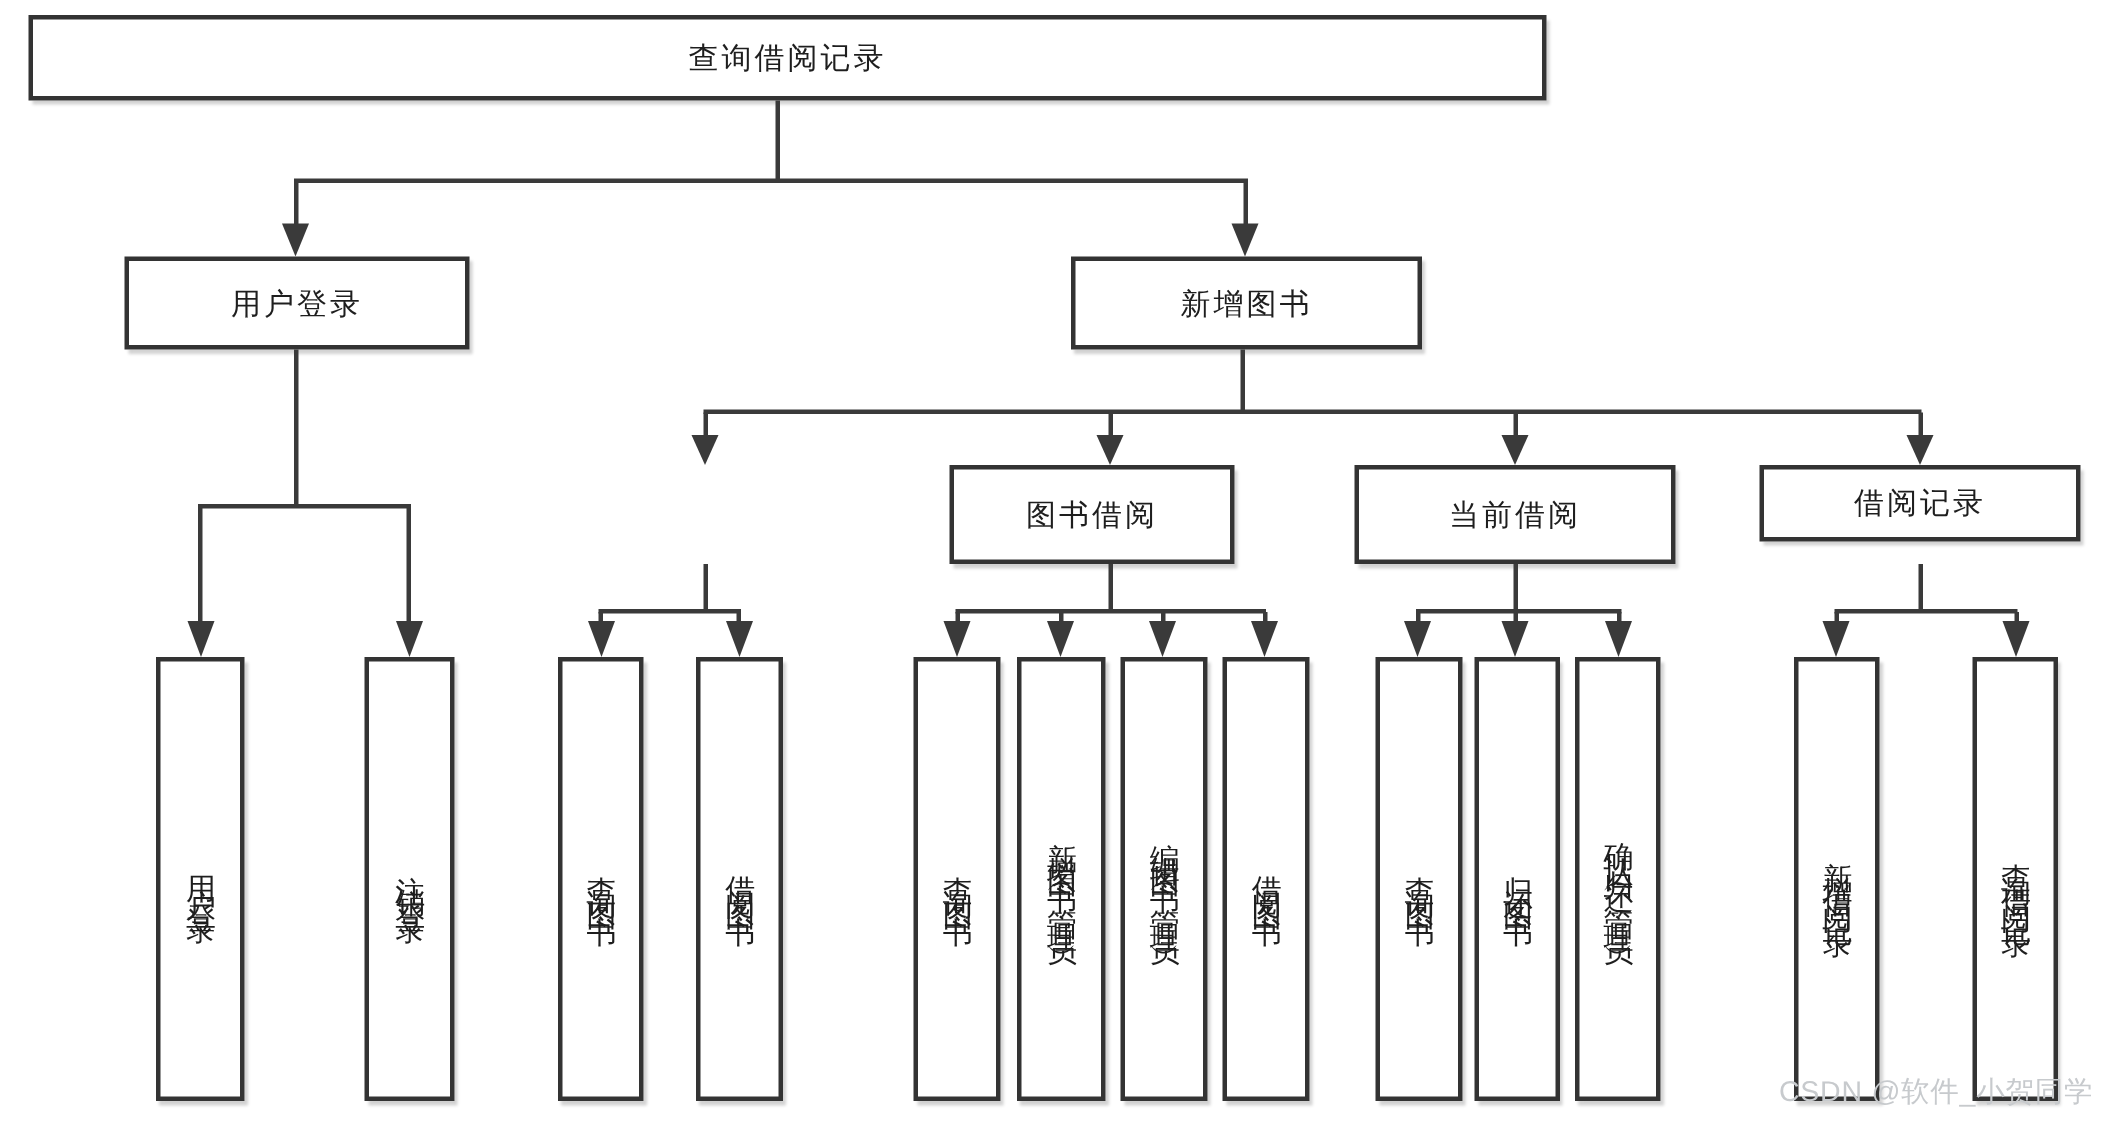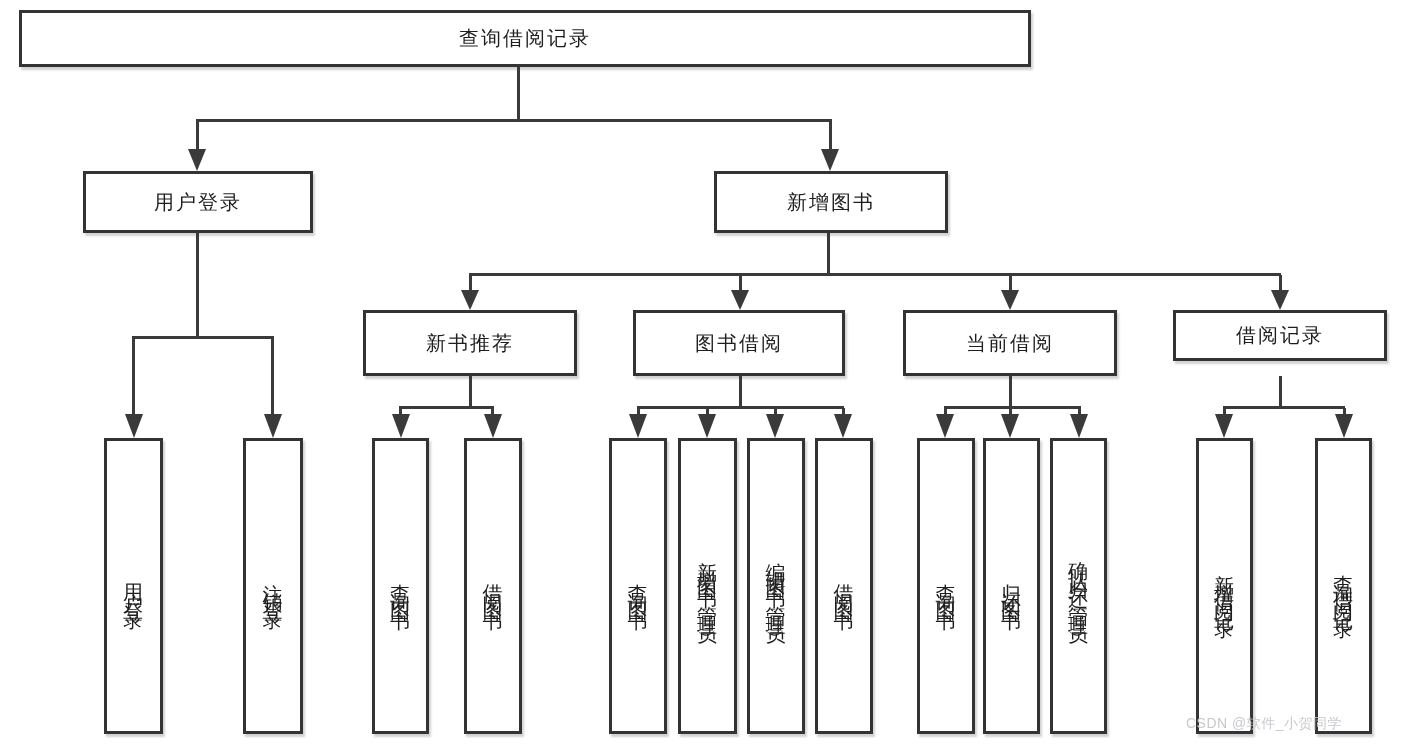--- a/index.html
+++ b/index.html
@@ -44,43 +44,40 @@
     letter-spacing:9px;line-height:1.1;white-space:nowrap;
   }
   .vl{position:absolute;width:3px;background:var(--line);}
   .hl{position:absolute;height:3px;background:var(--line);}
   .tri{position:absolute;width:0;height:0;border-left:9px solid transparent;border-right:9px solid transparent;}
   .tri-l2{border-top:22px solid var(--line);}   
   .tri-l3{border-top:20px solid var(--line);}   
   .tri-l4{border-top:24px solid var(--line);}   
   .watermark{
     position:absolute;left:1186px;top:715px;
-    font-size:14px;color:var(--wm);letter-spacing:0.5px;white-space:nowrap;text-align:right;
+    font-size:19px;color:var(--wm);letter-spacing:0.5px;white-space:nowrap;text-align:right;
   }
 </style>
 </head>
 <body>
 
 <div id="canvas">
 
   <div class="box" style="left:19px;top:10px;width:1012px;height:57px;">
     <span class="hlabel">查询借阅记录</span>
   </div>
 
   <div class="box" style="left:83px;top:171px;width:230px;height:62px;">
     <span class="hlabel">用户登录</span>
   </div>
   <div class="box" style="left:714px;top:171px;width:234px;height:62px;">
     <span class="hlabel">新增图书</span>
   </div>
 
-  <div class="box" style="left:363px;top:310px;width:214px;height:66px;">
-    <span class="hlabel">新书推荐</span>
-  </div>
-  <div class="box" style="left:633px;top:310px;width:212px;height:66px;">
+  <div class="box" style="left:633px;top:310px;width:190px;height:66px;">
     <span class="hlabel">图书借阅</span>
   </div>
   <div class="box" style="left:903px;top:310px;width:214px;height:66px;">
     <span class="hlabel">当前借阅</span>
   </div>
   <div class="box" style="left:1173px;top:310px;width:214px;height:51px;">
     <span class="hlabel">借阅记录</span>
   </div>
 
   <div class="vbox" style="left:104px;width:59px;">

